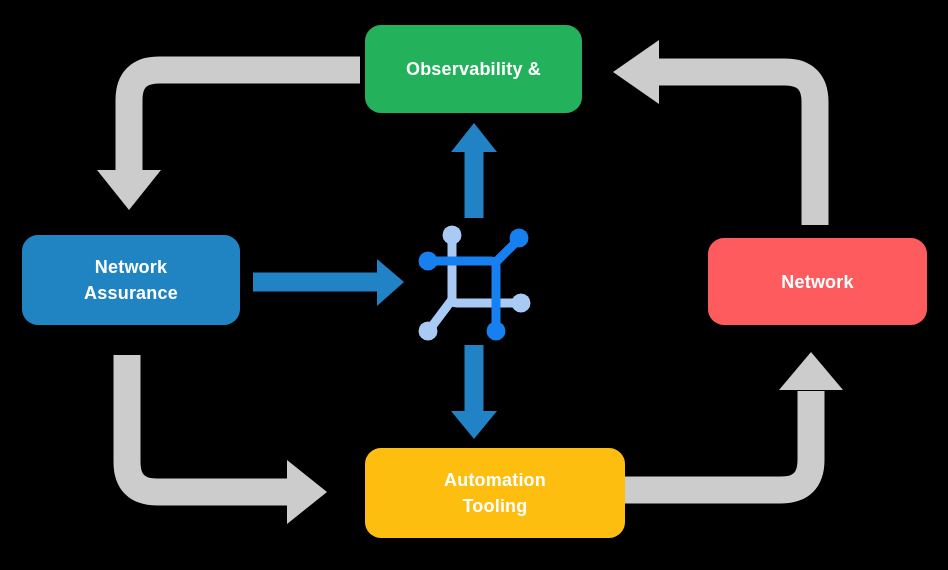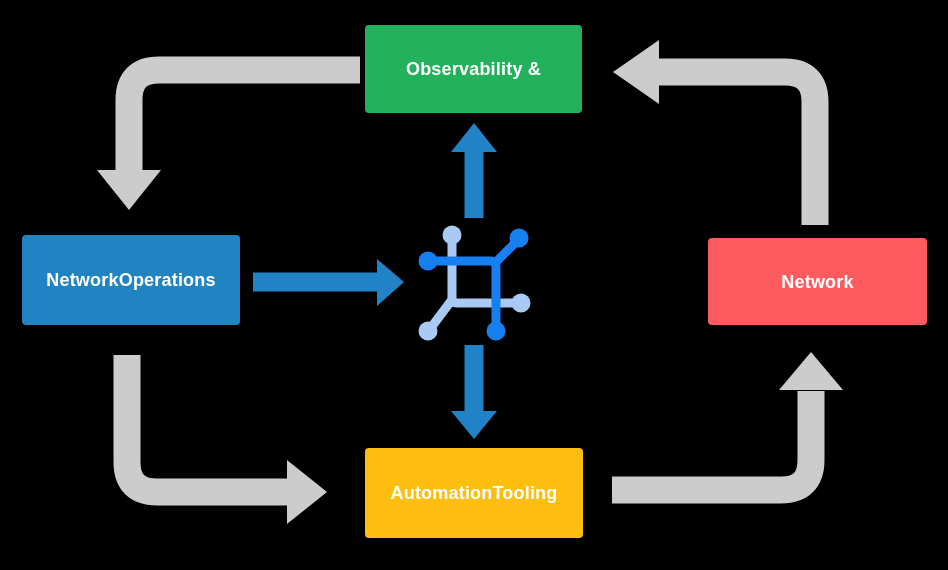--- a/index.html
+++ b/index.html
@@ -2,29 +2,29 @@
 <html><head>
 <meta charset="utf-8">
 <style>
   html,body{margin:0;padding:0;background:#000;}
   .stage{
     position:relative;width:948px;height:570px;background:#000;overflow:hidden;
     font-family:"Liberation Sans",sans-serif;
   }
   .layer{position:absolute;left:0;top:0;width:948px;height:570px;}
   .node{
-    position:absolute;border-radius:4px;display:flex;flex-direction:row;
+    position:absolute;border-radius:16px;display:flex;flex-direction:column;
     align-items:center;justify-content:center;text-align:center;
     color:#fff;font-size:18px;line-height:26px;font-weight:600;letter-spacing:.2px;
   }
   .node span{display:block;}
   .node-observability{left:365px;top:25px;width:217px;height:88px;background:#23B15B;}
   .node-operations{left:22px;top:235px;width:218px;height:90px;background:#2184C2;}
   .node-infrastructure{left:708px;top:238px;width:219px;height:87px;background:#FD5B5E;}
-  .node-automation{left:365px;top:448px;width:218px;height:90px;background:#FDBE10;}
+  .node-automation{left:365px;top:448px;width:260px;height:90px;background:#FDBE10;}
   .gray-arrow path{stroke:#CCCCCC;stroke-width:27;fill:none;}
   .gray-arrow polygon{fill:#CCCCCC;}
   .blue-arrow path{stroke:#2183C6;stroke-width:19;fill:none;}
   .blue-arrow polygon{fill:#2183C6;}
   .icon-light path{stroke:#A9CAF4;stroke-width:9;fill:none;stroke-linecap:round;}
   .icon-light circle{fill:#A9CAF4;}
   .icon-dark path{stroke:#1780F0;stroke-width:9;fill:none;stroke-linecap:round;}
   .icon-dark circle{fill:#1780F0;}
 </style>
 </head>
@@ -81,21 +81,21 @@
       </g>
     </g>
   </svg>
 
   <div class="node node-observability">
     <span>Observability &amp;</span>
   </div>
 
   <div class="node node-operations">
     <span>Network</span>
-    <span>Operations</span>
+    <span>Assurance</span>
   </div>
 
   <div class="node node-infrastructure">
     <span>Network</span>
   </div>
 
   <div class="node node-automation">
     <span>Automation</span>
     <span>Tooling</span>
   </div>

